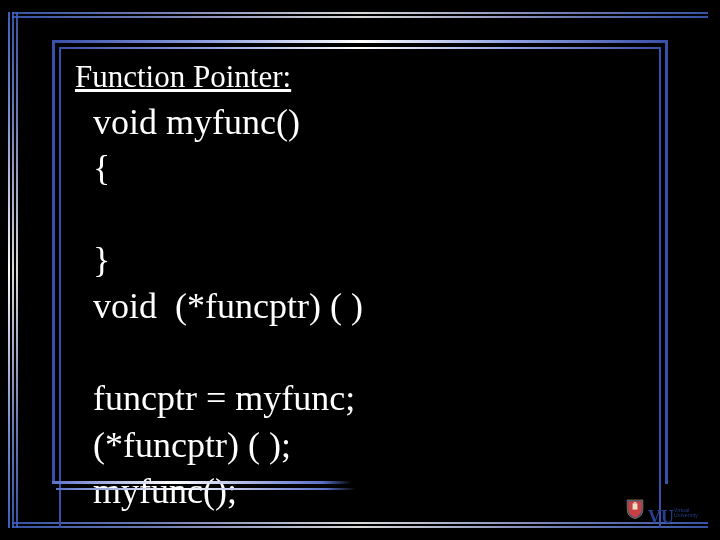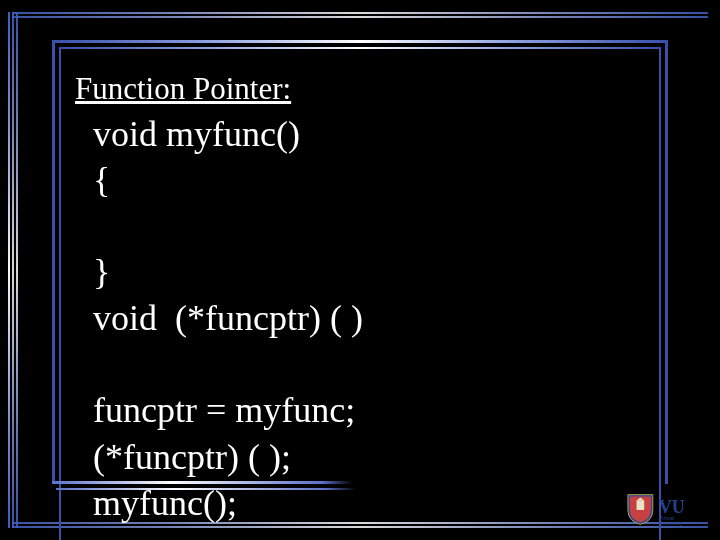--- a/index.html
+++ b/index.html
@@ -74,21 +74,20 @@
     width: 300px;
     height: 2px;
     background: linear-gradient(to right,#5a70c8,#ffffff 40%,#5a70c8 90%,transparent);
   }
 
   .title {
     color: #fff;
     font-size: 31px;
     text-decoration: underline;
     margin-bottom: 4px;
-    margin-top: 12px;
   }
   .code {
     color: #fff;
     font-size: 36px;
     line-height: 1.28;
     white-space: pre;
     padding-left: 18px;
   }
 
   .logo {
@@ -100,21 +99,21 @@
     display: flex;
     align-items: flex-end;
     gap: 4px;
   }
   .logo-shield {
     width: 30px;
     height: 34px;
     position: relative;
   }
   .logo-shield svg { width: 100%; height: 100%; }
-  .logo-text { display:flex; flex-direction:column; line-height:1; }
+  .logo-text { display:flex; flex-direction:row; line-height:1; }
   .logo-vu { color:#25408f; font-weight:bold; font-size:18px; font-family: Georgia, serif;}
   .logo-sub { color:#25408f; font-size:5px; letter-spacing:0.2px; font-family: Arial, sans-serif;}
 </style>
 </head>
 <body>
 
 <div class="slide">
 
   <div class="outer-border top1"></div>
   <div class="outer-border top2"></div>

